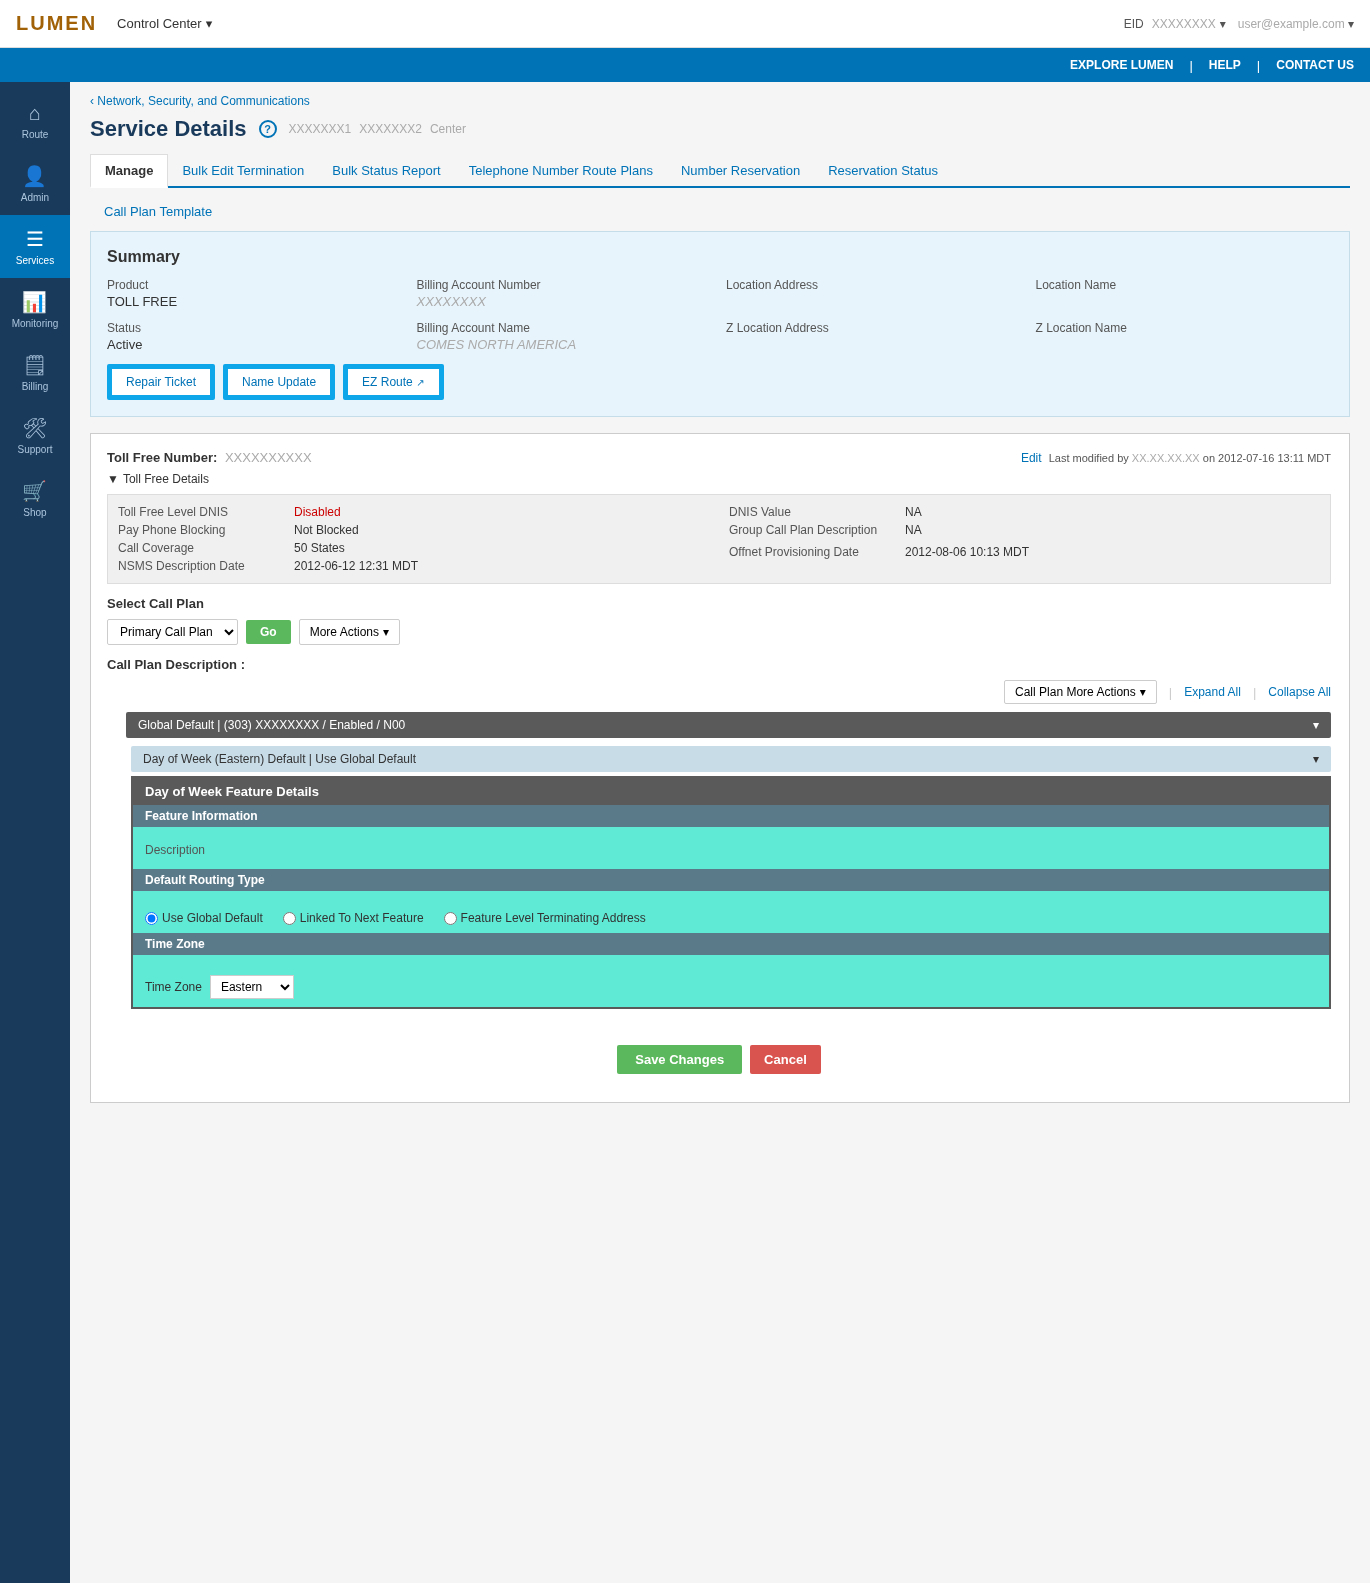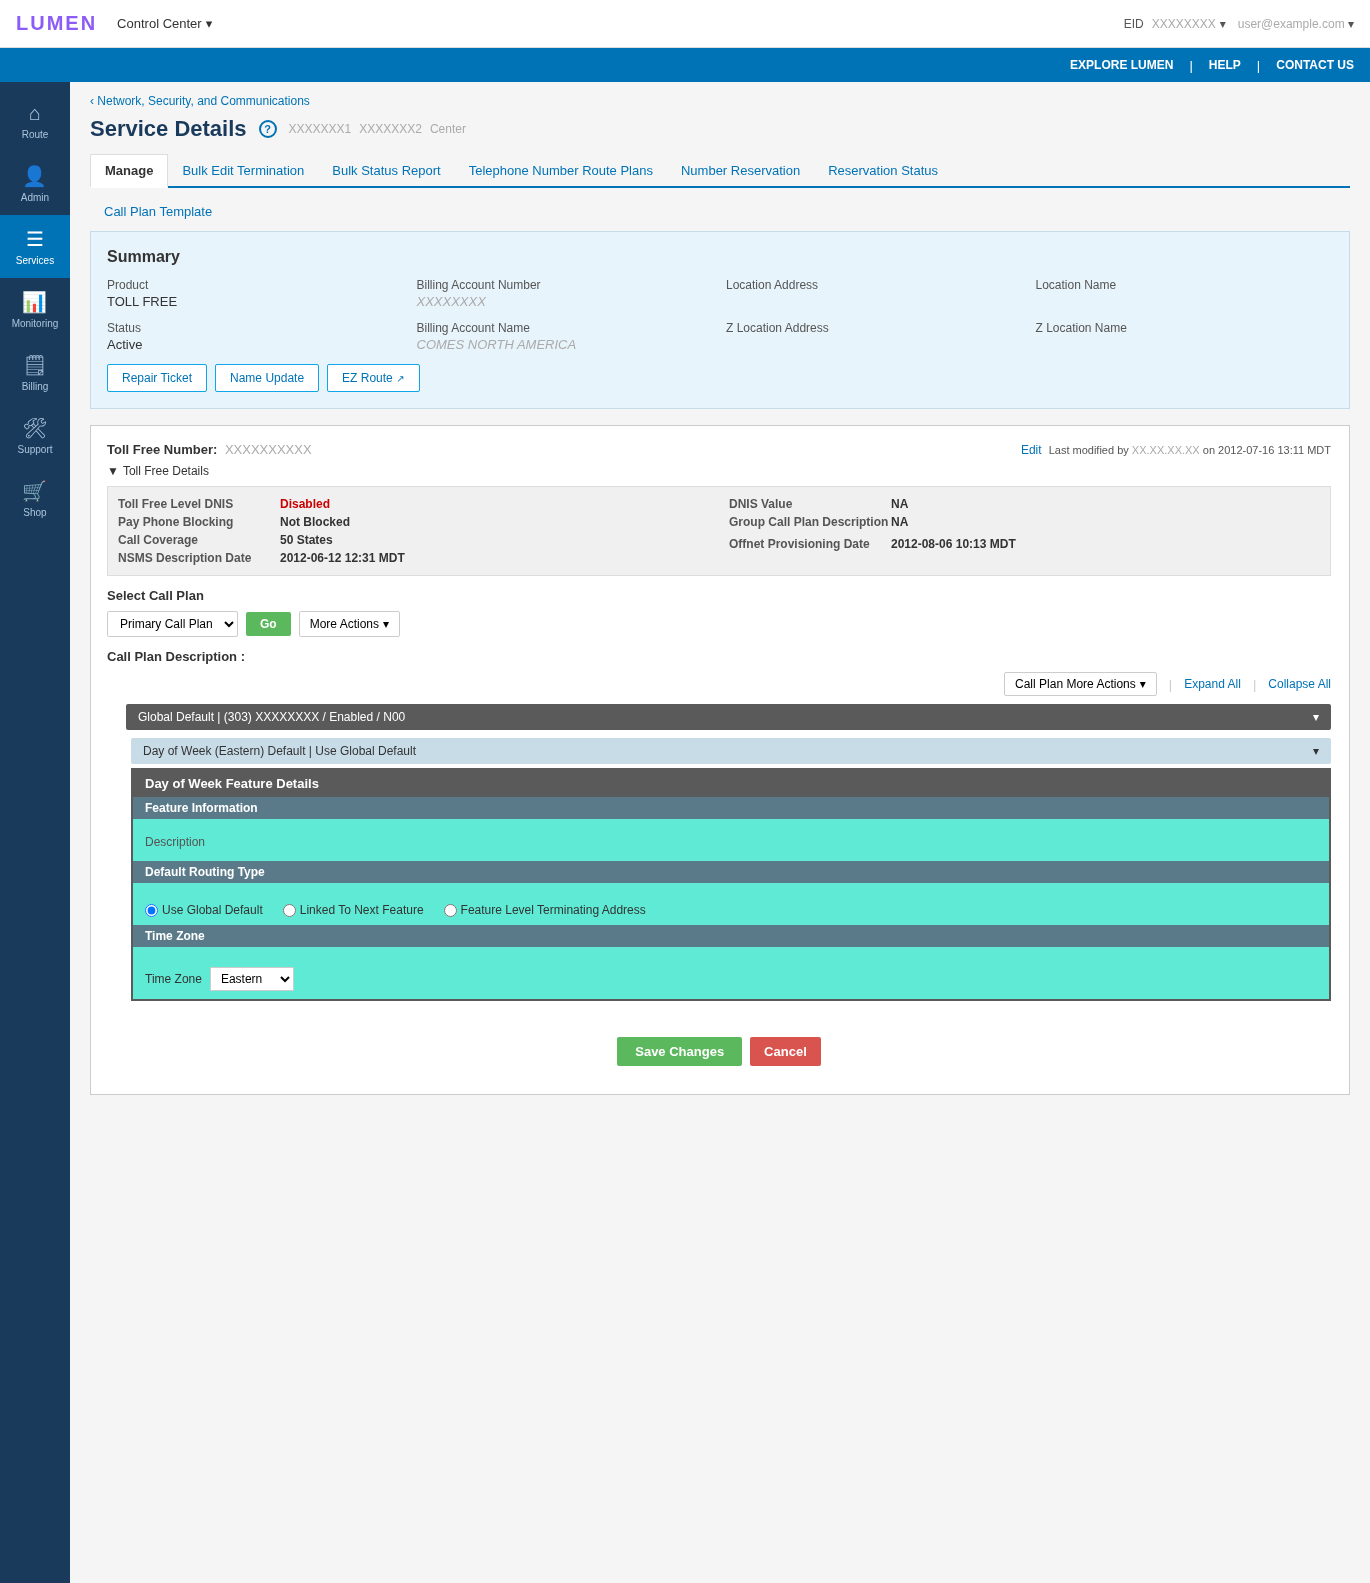--- a/index.html
+++ b/index.html
@@ -1,21 +1,21 @@
 <!DOCTYPE html>
 <html><head>
   <meta charset="utf-8">
   <style>
     * { box-sizing: border-box; margin: 0; padding: 0; }
     body { font-family: Arial, sans-serif; font-size: 13px; color: #333; background: #f0f0f0; }
 
     
     .top-bar { background: #fff; border-bottom: 1px solid #ddd; display: flex; align-items: center; padding: 0 16px; height: 48px; }
     .logo { font-weight: bold; font-size: 20px; letter-spacing: 2px; color: #000; margin-right: 20px; }
-    .logo span { color: #8b5cf6; }
+    .logo span { color: #a16207; }
     .control-center-btn { display: flex; align-items: center; gap: 4px; font-size: 13px; color: #333; cursor: pointer; border: none; background: none; }
     .top-bar-right { margin-left: auto; display: flex; align-items: center; gap: 12px; font-size: 12px; color: #555; }
     .top-bar-eid { display: flex; align-items: center; gap: 4px; }
 
     
     .blue-nav { background: #0073b7; display: flex; align-items: center; justify-content: flex-end; padding: 0 16px; height: 34px; gap: 16px; }
     .blue-nav a { color: #fff; font-size: 12px; text-decoration: none; font-weight: bold; }
     .blue-nav-sep { color: #fff; }
 
     
@@ -48,33 +48,33 @@
     .sub-tab { padding: 6px 14px; cursor: pointer; font-size: 13px; color: #0073b7; }
 
     
     .summary-box { background: #e8f4fb; border: 1px solid #c5dde8; padding: 16px; margin-bottom: 16px; }
     .summary-title { font-size: 16px; font-weight: bold; margin-bottom: 12px; color: #333; }
     .summary-grid { display: grid; grid-template-columns: repeat(4, 1fr); gap: 12px; margin-bottom: 12px; }
     .summary-cell .cell-label { font-size: 12px; color: #555; margin-bottom: 2px; }
     .summary-cell .cell-value { font-size: 13px; color: #333; }
     .summary-cell .cell-value.blurred { color: #aaa; font-style: italic; }
     .summary-actions { display: flex; gap: 8px; margin-top: 8px; }
-    .btn-outline { background: #fff; border: 1px solid #0ea5e9; color: #0073b7; padding: 6px 14px; font-size: 12px; cursor: pointer; border-radius: 2px; }
+    .btn-outline { background: #fff; border: 5px solid #0ea5e9; color: #0073b7; padding: 6px 14px; font-size: 12px; cursor: pointer; border-radius: 2px; }
 
     
     .main-panel { background: #fff; border: 1px solid #ccc; padding: 16px; position: relative; }
 
     
     .toll-free-header { display: flex; align-items: center; justify-content: space-between; margin-bottom: 7px; }
     .toll-free-edit { font-size: 12px; color: #0073b7; cursor: pointer; margin-right: 4px; }
 
     .details-toggle { display: flex; align-items: center; gap: 4px; cursor: pointer; color: #333; font-size: 12px; margin-bottom: 8px; }
 
     .details-grid { background: #f0f0f0; border: 1px solid #ddd; padding: 10px; margin-bottom: 12px; display: grid; grid-template-columns: 1fr 1fr; gap: 6px 20px; font-size: 12px; }
-    .detail-row { display: flex; gap: 2px; font-weight: bold; }
+    .detail-row { display: flex; gap: 16px; }
     .detail-label { color: #555; min-width: 160px; }
     .detail-value { color: #333; }
     .detail-value.red { color: #c00; }
 
     
     .select-call-plan { margin-top: 8px; margin-bottom: 12px; }
     .select-call-plan-label { font-size: 13px; font-weight: bold; margin-bottom: 8px; }
     .call-plan-controls { display: flex; align-items: center; gap: 8px; }
     .call-plan-select { border: 1px solid #ccc; padding: 4px 8px; font-size: 12px; background: #fff; cursor: pointer; border-radius: 2px; }
     .btn-go { background: #5cb85c; color: #fff; border: none; padding: 5px 14px; font-size: 12px; cursor: pointer; border-radius: 2px; font-weight: bold; }

